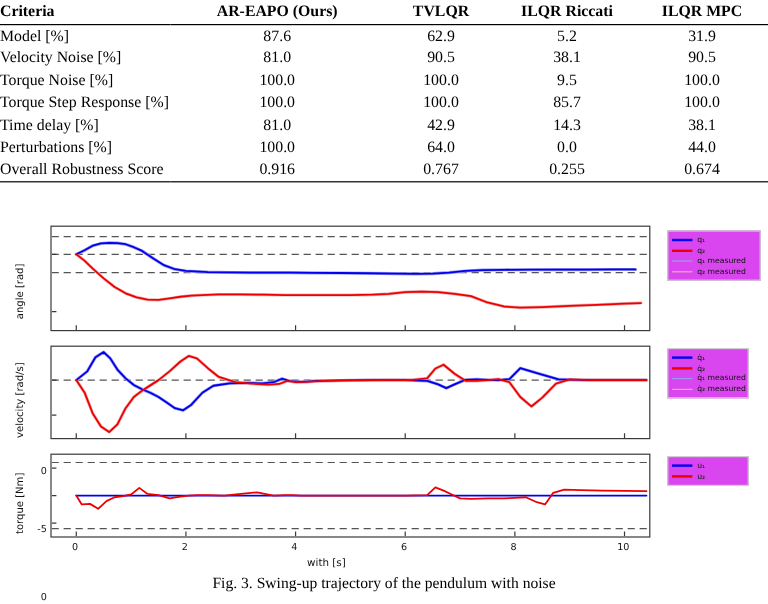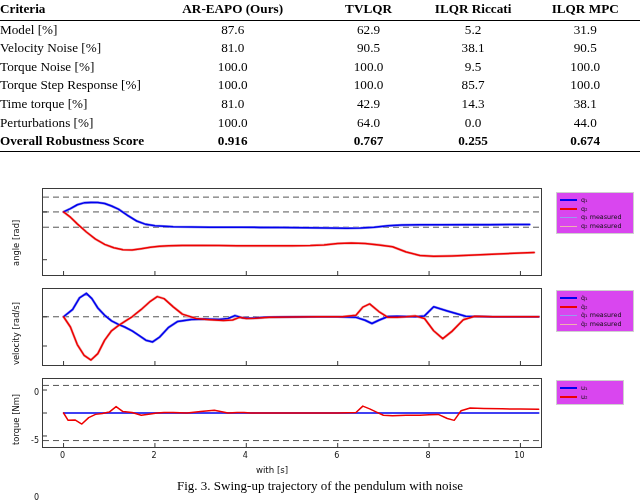--- a/index.html
+++ b/index.html
@@ -9,21 +9,21 @@
   .table-wrap{position:absolute;left:0;top:0;width:640px;}
   table.robust{width:640px;border-collapse:collapse;font-size:13.2px;}
   table.robust th,table.robust td{padding:1px 0;line-height:16.6px;white-space:nowrap;}
   table.robust th{font-weight:bold;margin-left:32px;}
   th.c-crit,td.c-crit{text-align:left;padding-left:5px;}
   th.c-num,td.c-num{text-align:center;}
   .col-a{width:178px;} .col-b{width:95px;} .col-c{width:115px;} .col-d{width:110px;}
   tr.head-row th{padding-bottom:2px;}
   tr.rule-top td{border-bottom:1.6px solid #000;height:0;padding:0;}
   tr.rule-bot td{border-bottom:1.1px solid #000;height:0;padding:0;}
-  tr.total td{font-weight:bold;margin-top:26px;}
+  tr.total td{font-weight:normal;margin-top:26px;}
 
   
   .figure{position:absolute;left:0;top:182px;width:640px;height:296px;}
   .panel{position:absolute;left:42px;box-sizing:border-box;border:1.1px solid #3a3a3a;background:#fff;overflow:hidden;}
   .panel svg{display:block;}
   .ylabel{position:absolute;font-family:"DejaVu Sans",sans-serif;font-size:8.4px;color:#111;
           transform-origin:0 0;transform:rotate(-90deg);white-space:nowrap;}
   .ytick{position:absolute;font-family:"DejaVu Sans",sans-serif;font-size:8px;color:#111;text-align:right;width:26px;}
   .xtick{position:absolute;font-family:"DejaVu Sans",sans-serif;font-size:8px;color:#111;text-align:center;width:22px;}
   .xlabel{position:absolute;font-family:"DejaVu Sans",sans-serif;font-size:8.6px;color:#111;text-align:center;}
@@ -83,21 +83,21 @@
         <td class="c-num">100.0</td>
       </tr>
       <tr>
         <td class="c-crit">Torque Step Response [%]</td>
         <td class="c-num">100.0</td>
         <td class="c-num">100.0</td>
         <td class="c-num">85.7</td>
         <td class="c-num">100.0</td>
       </tr>
       <tr>
-        <td class="c-crit">Time torque [%]</td>
+        <td class="c-crit">Time delay [%]</td>
         <td class="c-num">81.0</td>
         <td class="c-num">42.9</td>
         <td class="c-num">14.3</td>
         <td class="c-num">38.1</td>
       </tr>
       <tr>
         <td class="c-crit">Perturbations [%]</td>
         <td class="c-num">100.0</td>
         <td class="c-num">64.0</td>
         <td class="c-num">0.0</td>
@@ -173,21 +173,21 @@
         <line x1="111.93577981651379" y1="76" x2="111.93577981651379" y2="72" stroke="#3a3a3a" stroke-width="1"></line>
         <line x1="203.31192660550462" y1="76" x2="203.31192660550462" y2="72" stroke="#3a3a3a" stroke-width="1"></line>
         <line x1="294.68807339449546" y1="76" x2="294.68807339449546" y2="72" stroke="#3a3a3a" stroke-width="1"></line>
         <line x1="386.06422018348627" y1="76" x2="386.06422018348627" y2="72" stroke="#3a3a3a" stroke-width="1"></line>
         <line x1="477.4403669724771" y1="76" x2="477.4403669724771" y2="72" stroke="#3a3a3a" stroke-width="1"></line>
       </svg>
   </div>
   <div class="ylabel" style="left:11px;top:183px;">velocity [rad/s]</div>
   <div class="ytick" style="left: 13px; top: 310.769px;">0</div>
 
-  <div class="legend" style="left:556px;top:108px;width:78px;">
+  <div class="legend" style="left:556px;top:108px;width:68px;">
     <div class="row">
         <span class="swatch" style="border-top-color:#0000ee;border-top-width:2px;"></span>
         <span class="lbl">q̇₁</span>
       </div>
     <div class="row">
         <span class="swatch" style="border-top-color:#ee0000;border-top-width:2px;"></span>
         <span class="lbl">q̇₂</span>
       </div>
     <div class="row">
         <span class="swatch" style="border-top-color:#9a9aee;"></span>

